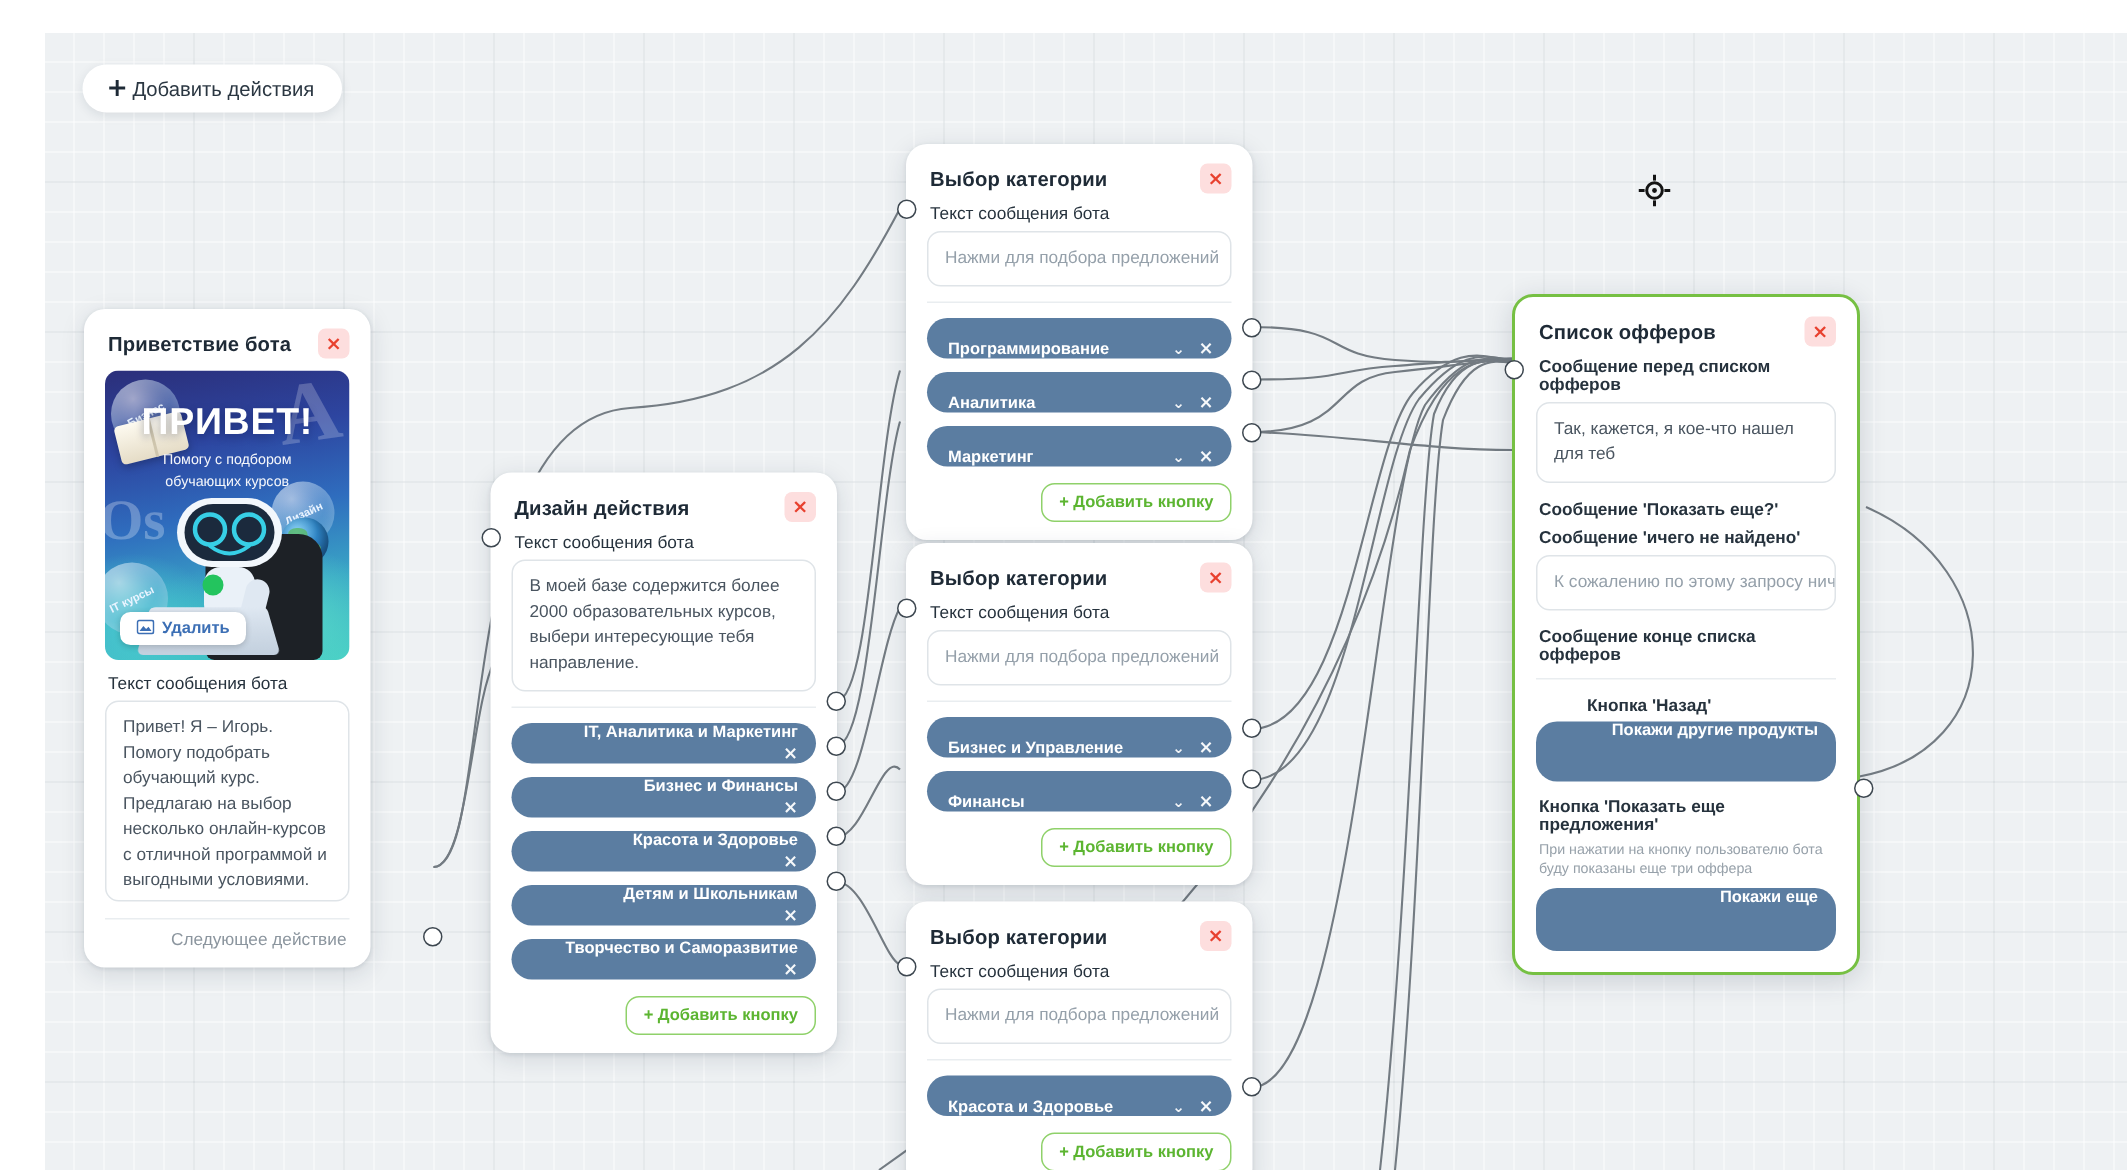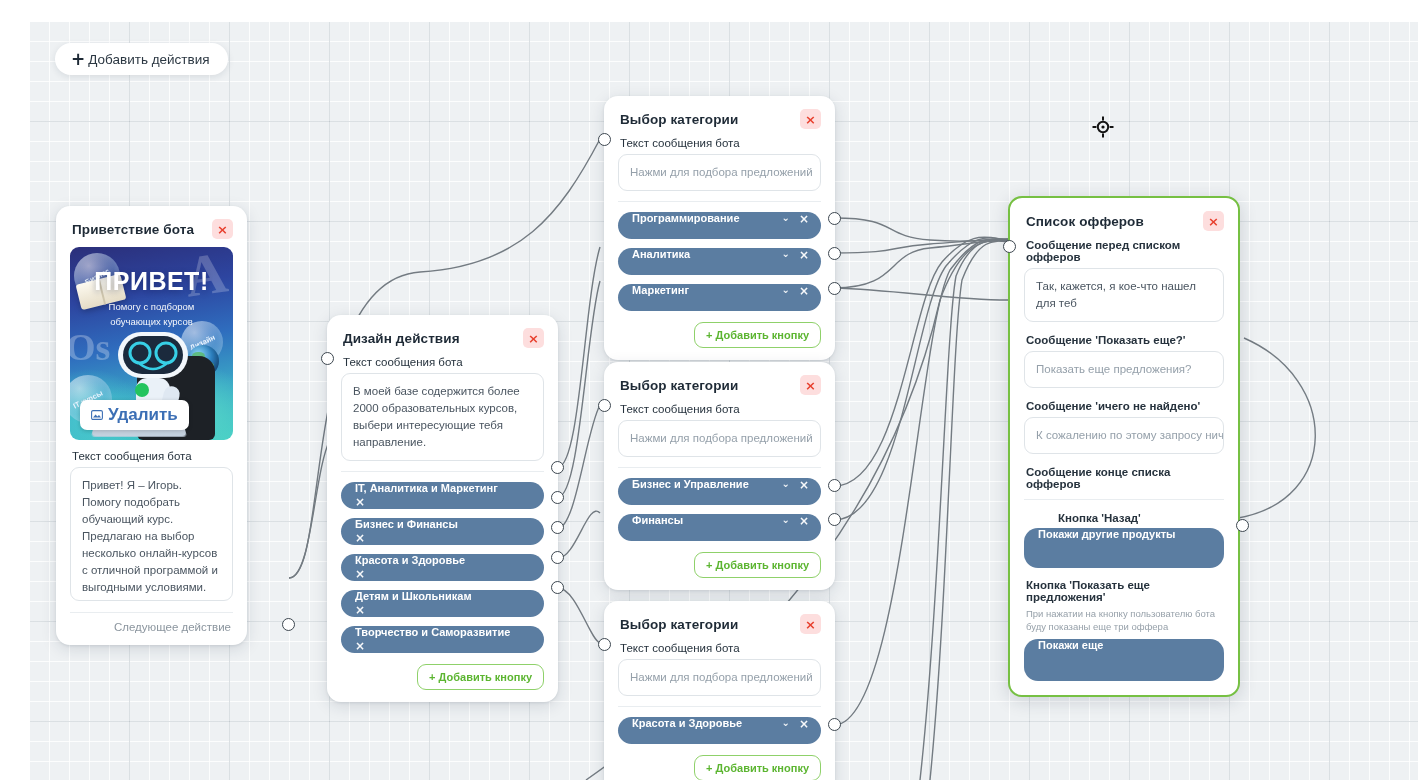--- a/index.html
+++ b/index.html
@@ -51,21 +51,21 @@
     padding:9px 11px;font-size:11.5px;color:#95a0aa;line-height:17px;
     white-space:nowrap;overflow:hidden;
   }
   .input-box.filled{color:#4a5560;white-space:normal;}
   .input-box.multi{white-space:normal;}
 
   .divider{height:1px;background:#e9edf0;margin:4px 14px 10px 14px;}
 
   .pill{
     margin:0 14px 9px 14px;height:27px;border-radius:14px;background:#5b7da1;
-    display:flex;align-items:flex-start;padding:0 12px 0 14px;
+    display:flex;align-items:flex-end;padding:0 12px 0 14px;
     color:#fff;font-size:11px;font-weight:700;box-sizing:border-box;cursor:pointer;
   }
   .pill .ptext{flex:1;overflow:hidden;white-space:nowrap;}
   .pill .chev{font-size:10px;opacity:.92;margin-right:9px;font-family:"DejaVu Sans",sans-serif;}
   .pill .pclose{font-size:12px;opacity:.95;font-family:"DejaVu Sans",sans-serif;}
   .pill.plain{justify-content:flex-start;flex-direction:column;}
 
   .addbtn{
     display:inline-flex;align-items:center;justify-content:center;gap:3px;
     border:1px solid #8fd16a;border-radius:9px;color:#5cb531;background:#fff;
@@ -121,21 +121,21 @@
   .globe{position:absolute;right:14px;top:98px;width:32px;height:32px;border-radius:50%;
          background:radial-gradient(circle at 34% 30%, #8fd4f5 0%, #2f86c8 45%, #14508f 100%);
          box-shadow:inset -3px -3px 7px rgba(0,0,0,.3);}
   .globe:before{content:"";position:absolute;left:5px;top:7px;width:13px;height:9px;border-radius:45%;background:#59b96e;opacity:.85;}
   .globe:after{content:"";position:absolute;left:16px;top:17px;width:11px;height:8px;border-radius:45%;background:#59b96e;opacity:.8;}
   .chair{position:absolute;right:18px;bottom:0;width:78px;height:84px;background:#1d2126;border-radius:16px 16px 6px 6px;}
   .laptop{position:absolute;left:26px;bottom:4px;width:86px;height:34px;
           background:linear-gradient(180deg,#dfe8f2,#c3d0de);border-radius:4px;transform:perspective(60px) rotateX(22deg);}
   .delete-pill{
     position:absolute;left:10px;bottom:10px;background:#fff;border-radius:7px;
-    display:flex;align-items:center;gap:5px;padding:5px 11px;font-size:17px;color:#3c6fb5;font-weight:700;cursor:pointer;
+    display:flex;align-items:flex-start;gap:5px;padding:5px 11px;font-size:11px;color:#3c6fb5;font-weight:700;cursor:pointer;
     box-shadow:0 1px 4px rgba(0,0,0,.2);
   }
   .hero-footdiv{margin:11px 14px 0 14px;height:1px;background:#e9edf0;}
   .nextrow{display:flex;justify-content:flex-end;padding:8px 16px 12px 0;font-size:11.5px;color:#8b959e;}
 </style>
 </head>
 <body>
 
 <div id="stage">
 
@@ -386,21 +386,20 @@
   <div class="node selected" style="left:1008px;top:196px;width:232px;">
     <div class="node-head">
       <div class="node-title">Список офферов</div>
       <div class="close-btn">×</div>
     </div>
 
     <div class="field-label bold">Сообщение перед списком офферов</div>
     <div class="input-box filled">Так, кажется, я кое-что нашел для теб</div>
 
     <div class="field-label bold">Сообщение 'Показать еще?'</div>
-    <div class="input-box">Показать еще предложения?</div>
 
     <div class="field-label bold">Сообщение 'ичего не найдено'</div>
     <div class="input-box">К сожалению по этому запросу ничег</div>
 
     <div class="field-label bold">Сообщение конце списка офферов</div>
 
     <div class="divider"></div>
 
     <div class="field-label bold" style="padding-bottom:4px;padding-left:48px;">Кнопка 'Назад'</div>
     <div class="pill plain" style="height:40px;">

